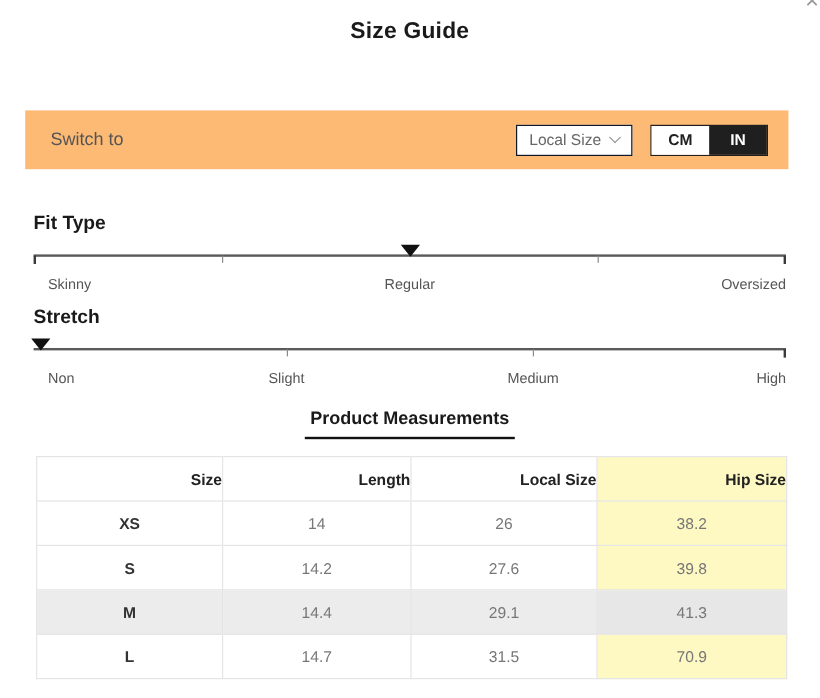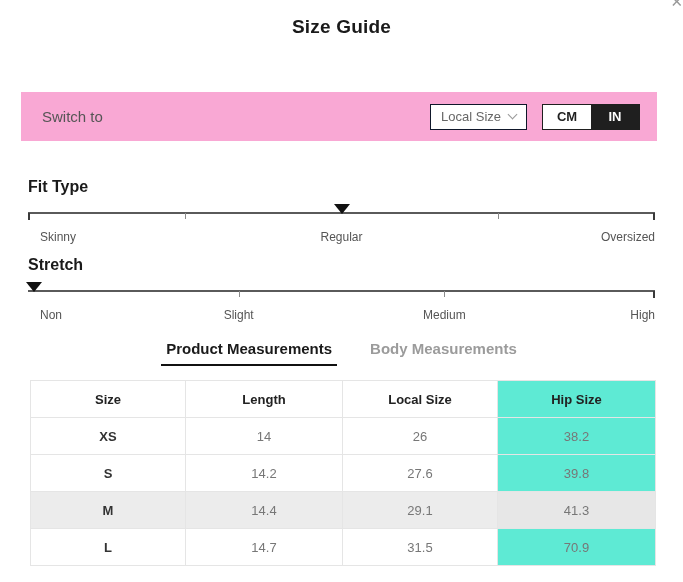--- a/index.html
+++ b/index.html
@@ -26,21 +26,21 @@
     top: -6px; right: 0px;
     font-size: 15px;
     color: #999;
     cursor: pointer;
     line-height: 1;
   }
   
   .switch-bar {
     margin: 52px 26px 0 21px;
     height: 49px;
-    background: #f9a8d4;
+    background: #fdba74;
     display: flex;
     align-items: center;
     padding: 0 17px 0 21px;
     justify-content: center;
   }
   .switch-label { font-size: 15px; color: #555; flex: 1 1 auto; }
   .local-size-btn {
     background: #fff;
     border: 1px solid #0f172a;
     height: 26px;
@@ -142,24 +142,24 @@
     width: 625px;
     table-layout: fixed;
   }
   .size-table td, .size-table th {
     border: 1px solid #e5e5e5;
     height: 37px;
     text-align: center;
     vertical-align: middle;
     font-size: 13px;
   }
-  .size-table th { font-weight: 700; color: #222; }
+  .size-table th { font-weight: 700; color: #222; text-align: right; }
   .size-table td { color: #777; }
   .size-table td.size-cell { color: #333; font-weight: 700; }
-  .col-hl { background: #5eead4; }
+  .col-hl { background: #fef9c3; }
   tr.row-hl td { background: #ececec; }
   tr.row-hl td.col-hl { background: #e7e7e7; }
   .c0 { width: 155px; } .c1 { width: 157px; } .c2 { width: 155px; } .c3 { width: 158px; }
 </style>
 </head>
 <body>
 
 <div class="close-x">✕</div>
 
 <div class="page-title">Size Guide</div>
@@ -201,21 +201,20 @@
 </div>
 <div class="scale-labels">
   <span class="scale-label left">Non</span>
   <span class="scale-label center" style="left:33.6%">Slight</span>
   <span class="scale-label center" style="left:66.4%">Medium</span>
   <span class="scale-label right">High</span>
 </div>
 
 <div class="tabs">
   <div class="tab active">Product Measurements</div>
-  <div class="tab">Body Measurements</div>
 </div>
 
 <table class="size-table">
   <colgroup>
       <col class="c0">
       <col class="c1">
       <col class="c2">
       <col class="c3">
     </colgroup>
   <thead>

